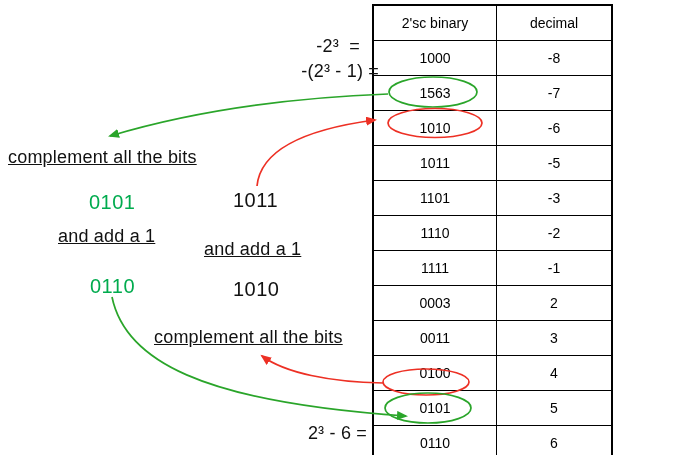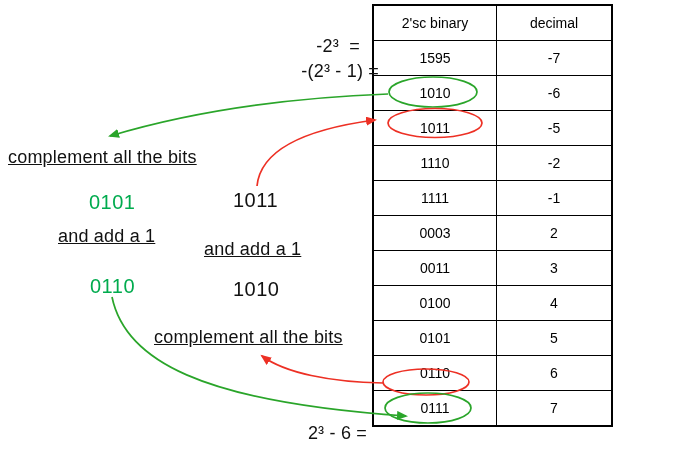--- a/index.html
+++ b/index.html
@@ -64,30 +64,38 @@
 
   <table class="tc">
     <thead>
       <tr>
         <th class="c1">2'sc binary</th>
         <th class="c2">decimal</th>
       </tr>
     </thead>
     <tbody>
         <tr>
-          <td class="c1">1595</td>
+          <td class="c1">1000</td>
+          <td class="c2">-8</td>
+        </tr>
+        <tr>
+          <td class="c1">1563</td>
           <td class="c2">-7</td>
         </tr>
         <tr>
           <td class="c1">1010</td>
           <td class="c2">-6</td>
         </tr>
         <tr>
           <td class="c1">1011</td>
           <td class="c2">-5</td>
+        </tr>
+        <tr>
+          <td class="c1">1101</td>
+          <td class="c2">-3</td>
         </tr>
         <tr>
           <td class="c1">1110</td>
           <td class="c2">-2</td>
         </tr>
         <tr>
           <td class="c1">1111</td>
           <td class="c2">-1</td>
         </tr>
         <tr>

